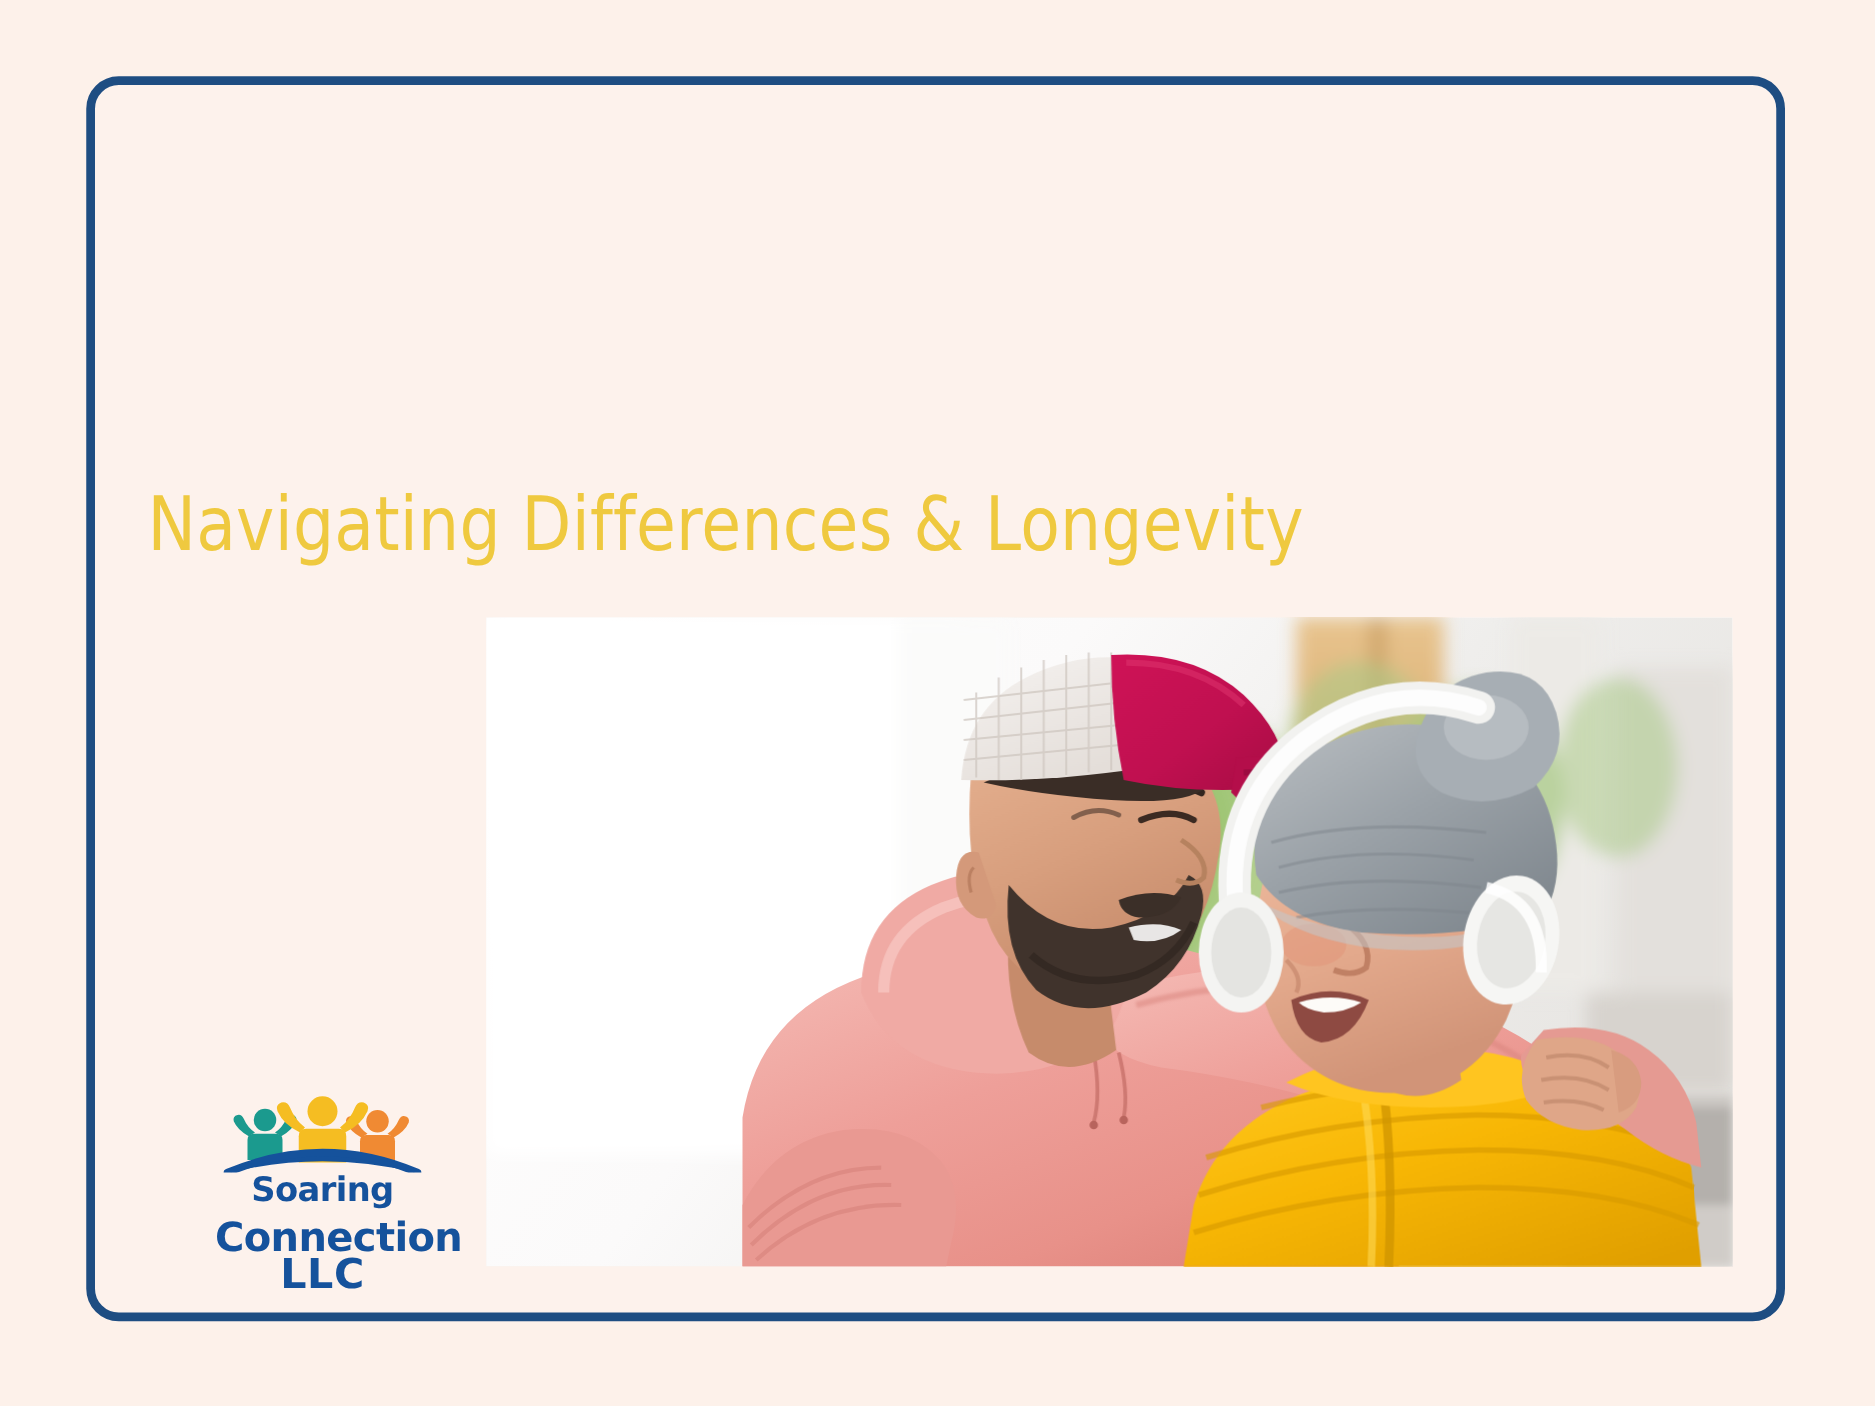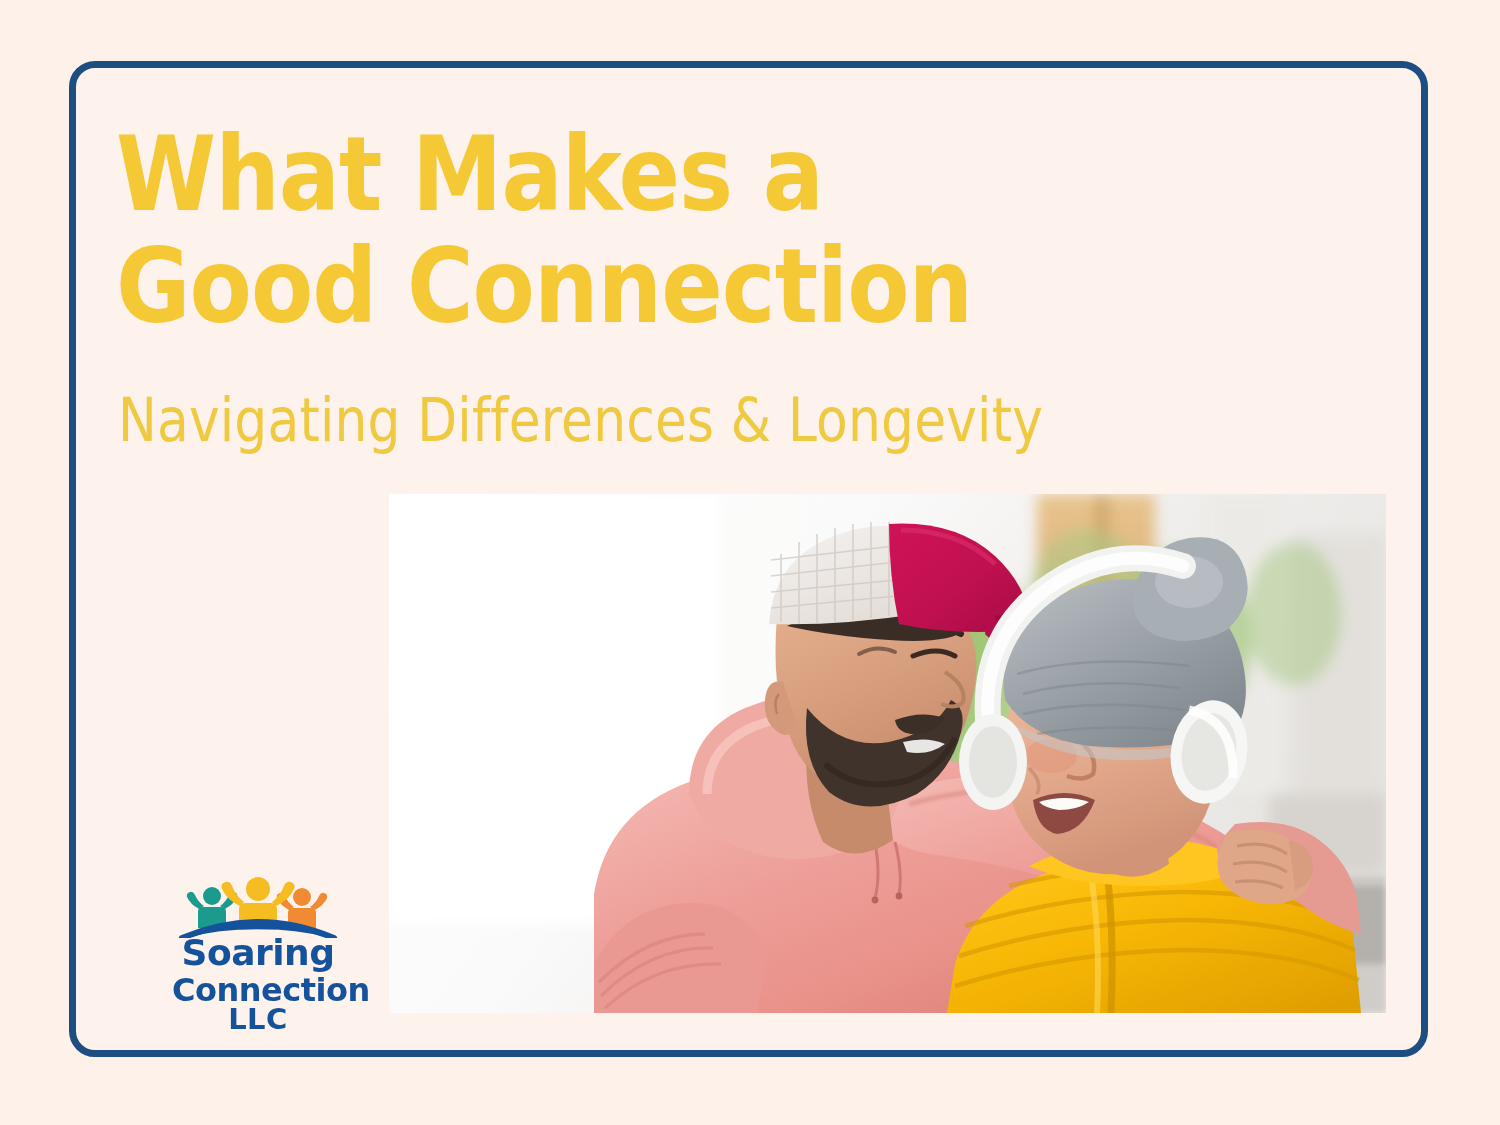--- a/index.html
+++ b/index.html
@@ -93,35 +93,31 @@
 
   .logo-word {
     position: absolute;
     width: 172px;
     text-align: center;
     color: #15529c;
     font-family: "DejaVu Sans", "Liberation Sans", sans-serif;
     font-weight: 700;
     letter-spacing: -0.5px;
   }
-  #logo-soaring     { top: 56px;  font-size: 36px; line-height: 42px; }
+  #logo-soaring     { top: 56px;  font-size: 27px; line-height: 42px; }
   #logo-connections { top: 96px;  font-size: 32px; line-height: 36px; }
-  #logo-llc         { top: 128px; font-size: 29px; line-height: 30px; letter-spacing: 0.5px; }
+  #logo-llc         { top: 128px; font-size: 33px; line-height: 30px; letter-spacing: 0.5px; }
 </style>
 </head>
 <body>
 
 <div id="slide">
 
   <div id="frame"></div>
 
-  <div id="headline">
-    <div class="title-line">What Makes a</div>
-    <div class="title-line">Good Connection</div>
-  </div>
 
   <div id="subtitle">Navigating Differences &amp; Longevity</div>
 
   <div id="photo">
     <svg viewBox="0 0 997 519" preserveAspectRatio="xMidYMid slice">
       <defs>
         <linearGradient id="bgWash" x1="0" y1="0" x2="1" y2="0.4">
           <stop offset="0%" stop-color="#ffffff"></stop>
           <stop offset="42%" stop-color="#fbfafa"></stop>
           <stop offset="70%" stop-color="#efeeec"></stop>

